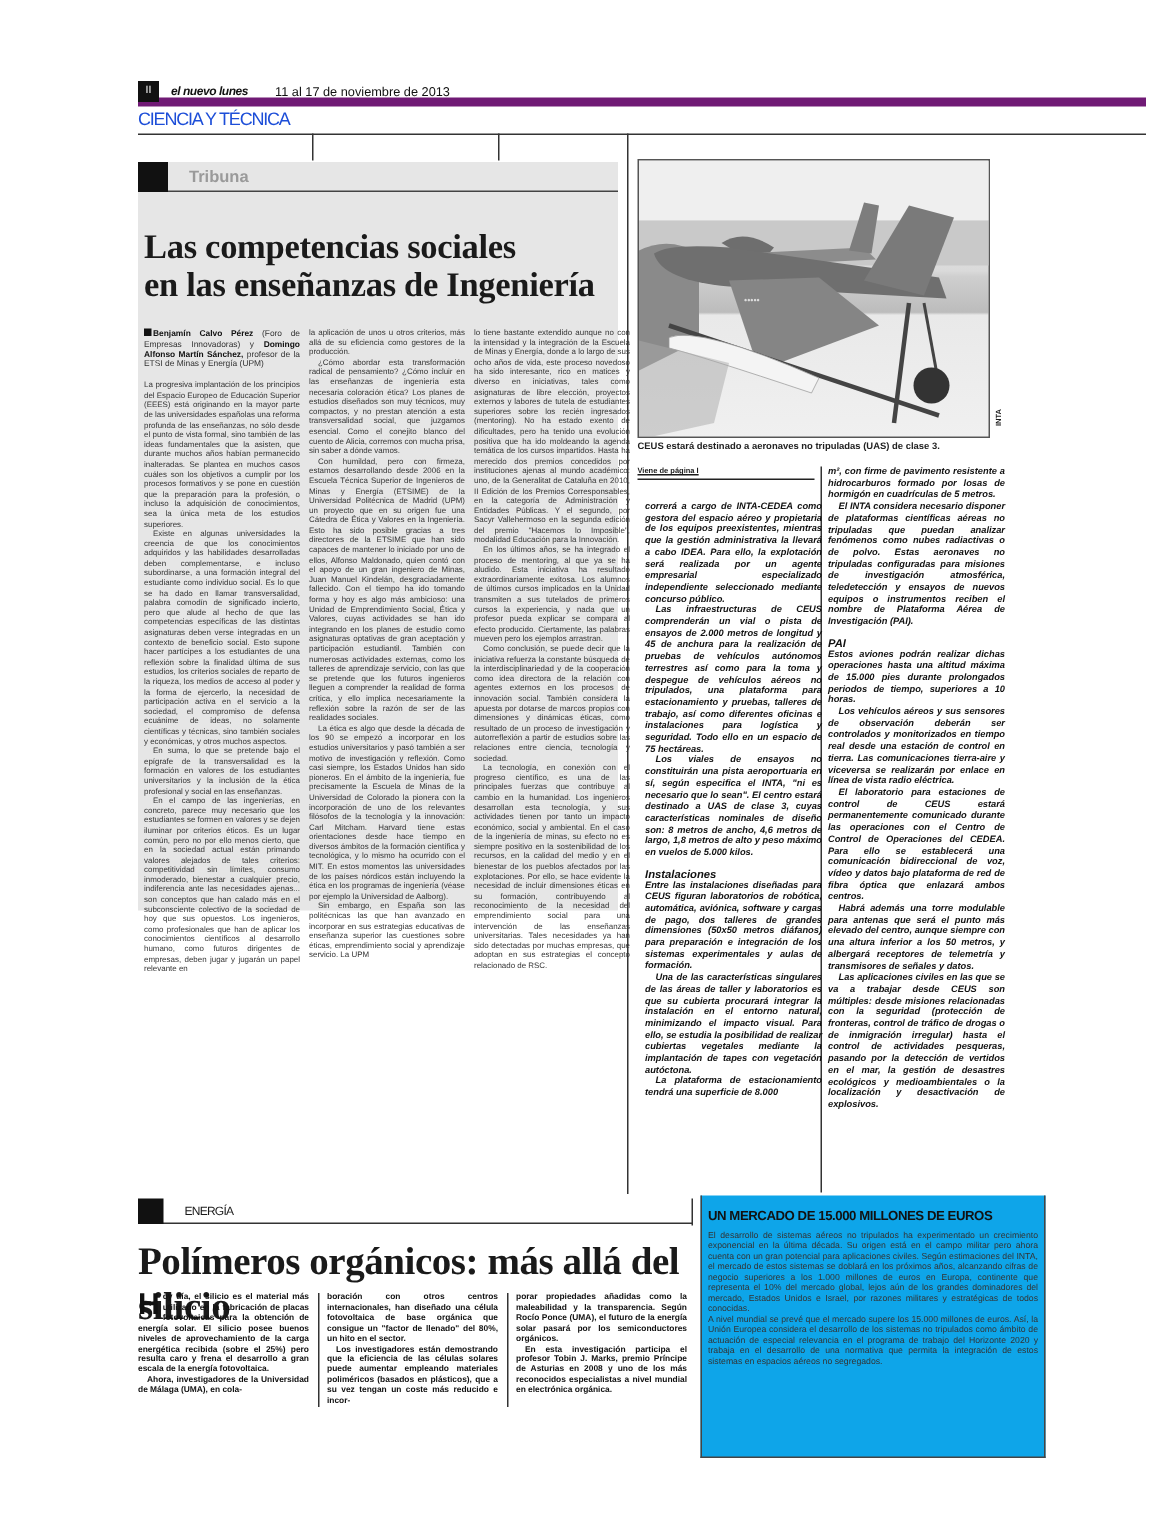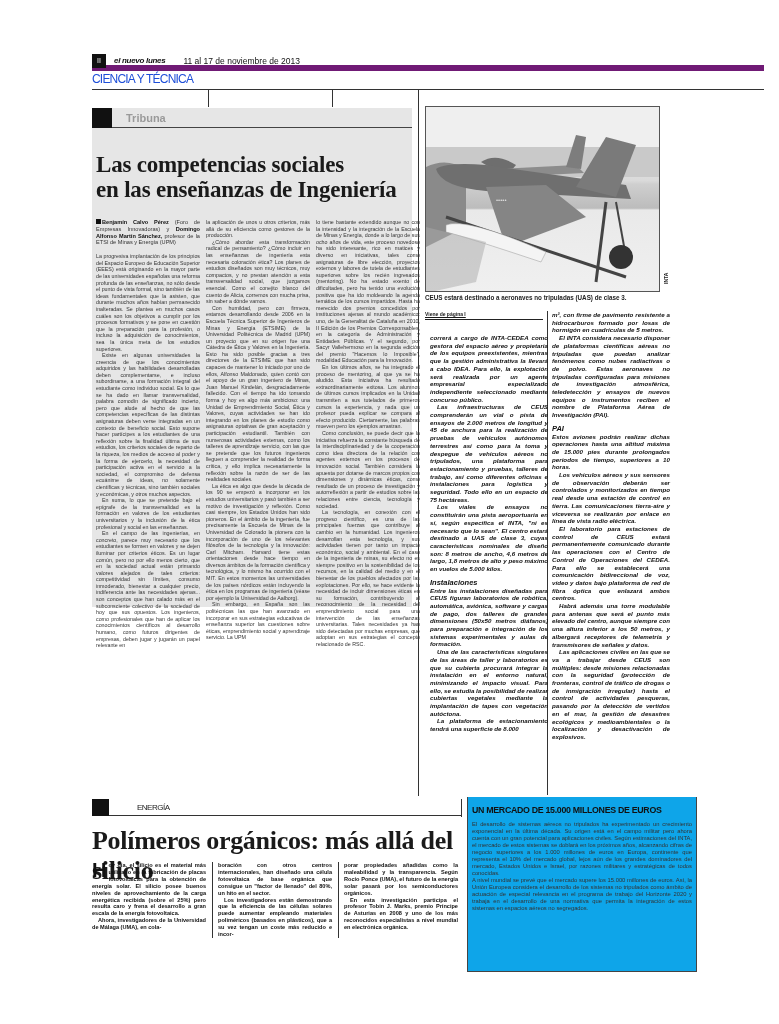--- a/index.html
+++ b/index.html
@@ -38,21 +38,21 @@
   .body-b { font-size: 6.2px; line-height: 7.7px; color: #111; font-weight: bold; text-align: justify; font-style: italic; }
   .body-b p { text-indent: 7px; }
   .body-b p.noind { text-indent: 0; }
   .body-b h4 { font-size: 7.5px; margin-top: 6px; }
   .rcol1 { position: absolute; left: 430px; top: 334px; width: 118px; }
   .rcol2 { position: absolute; left: 552px; top: 311px; width: 118px; }
 
   
   .energia-bar { position: absolute; left: 92px; top: 799px; width: 370px; height: 17px; border-bottom: 1px solid #333; display: flex; align-items: center; }
   .energia-bar .blk { width: 17px; height: 17px; background: #111; }
-  .energia-bar .lbl { margin-left: 28px; font-size: 8px; letter-spacing: -0.5px; }
+  .energia-bar .lbl { margin-left: 14px; font-size: 8px; letter-spacing: -0.5px; }
   .energia-rule-r { position: absolute; left: 461px; top: 799px; height: 18px; border-left: 1px solid #333; }
   .headline2 { position: absolute; left: 92px; top: 826px; width: 372px; font-family: "Liberation Serif", serif; font-size: 26px; font-weight: bold; letter-spacing: -0.3px; color: #1a1a1a; }
   .ecols { position: absolute; left: 92px; top: 862px; width: 370px; display: grid; grid-template-columns: 114px 114px 114px; column-gap: 12px; }
   .body-e { font-size: 5.6px; line-height: 6.9px; font-weight: bold; color: #111; text-align: justify; }
   .body-e p { text-indent: 6px; }
   .body-e p.noind { text-indent: 0; }
   .dropcap { float: left; font-size: 20px; line-height: 16px; font-weight: bold; margin-right: 2px; font-family: "Liberation Sans", sans-serif; }
 
   
   .mbox { position: absolute; left: 467px; top: 797px; width: 230px; height: 175px; border: 1px solid #444; border-top: none; padding: 4px 4px; background: #0ea5e9; }

